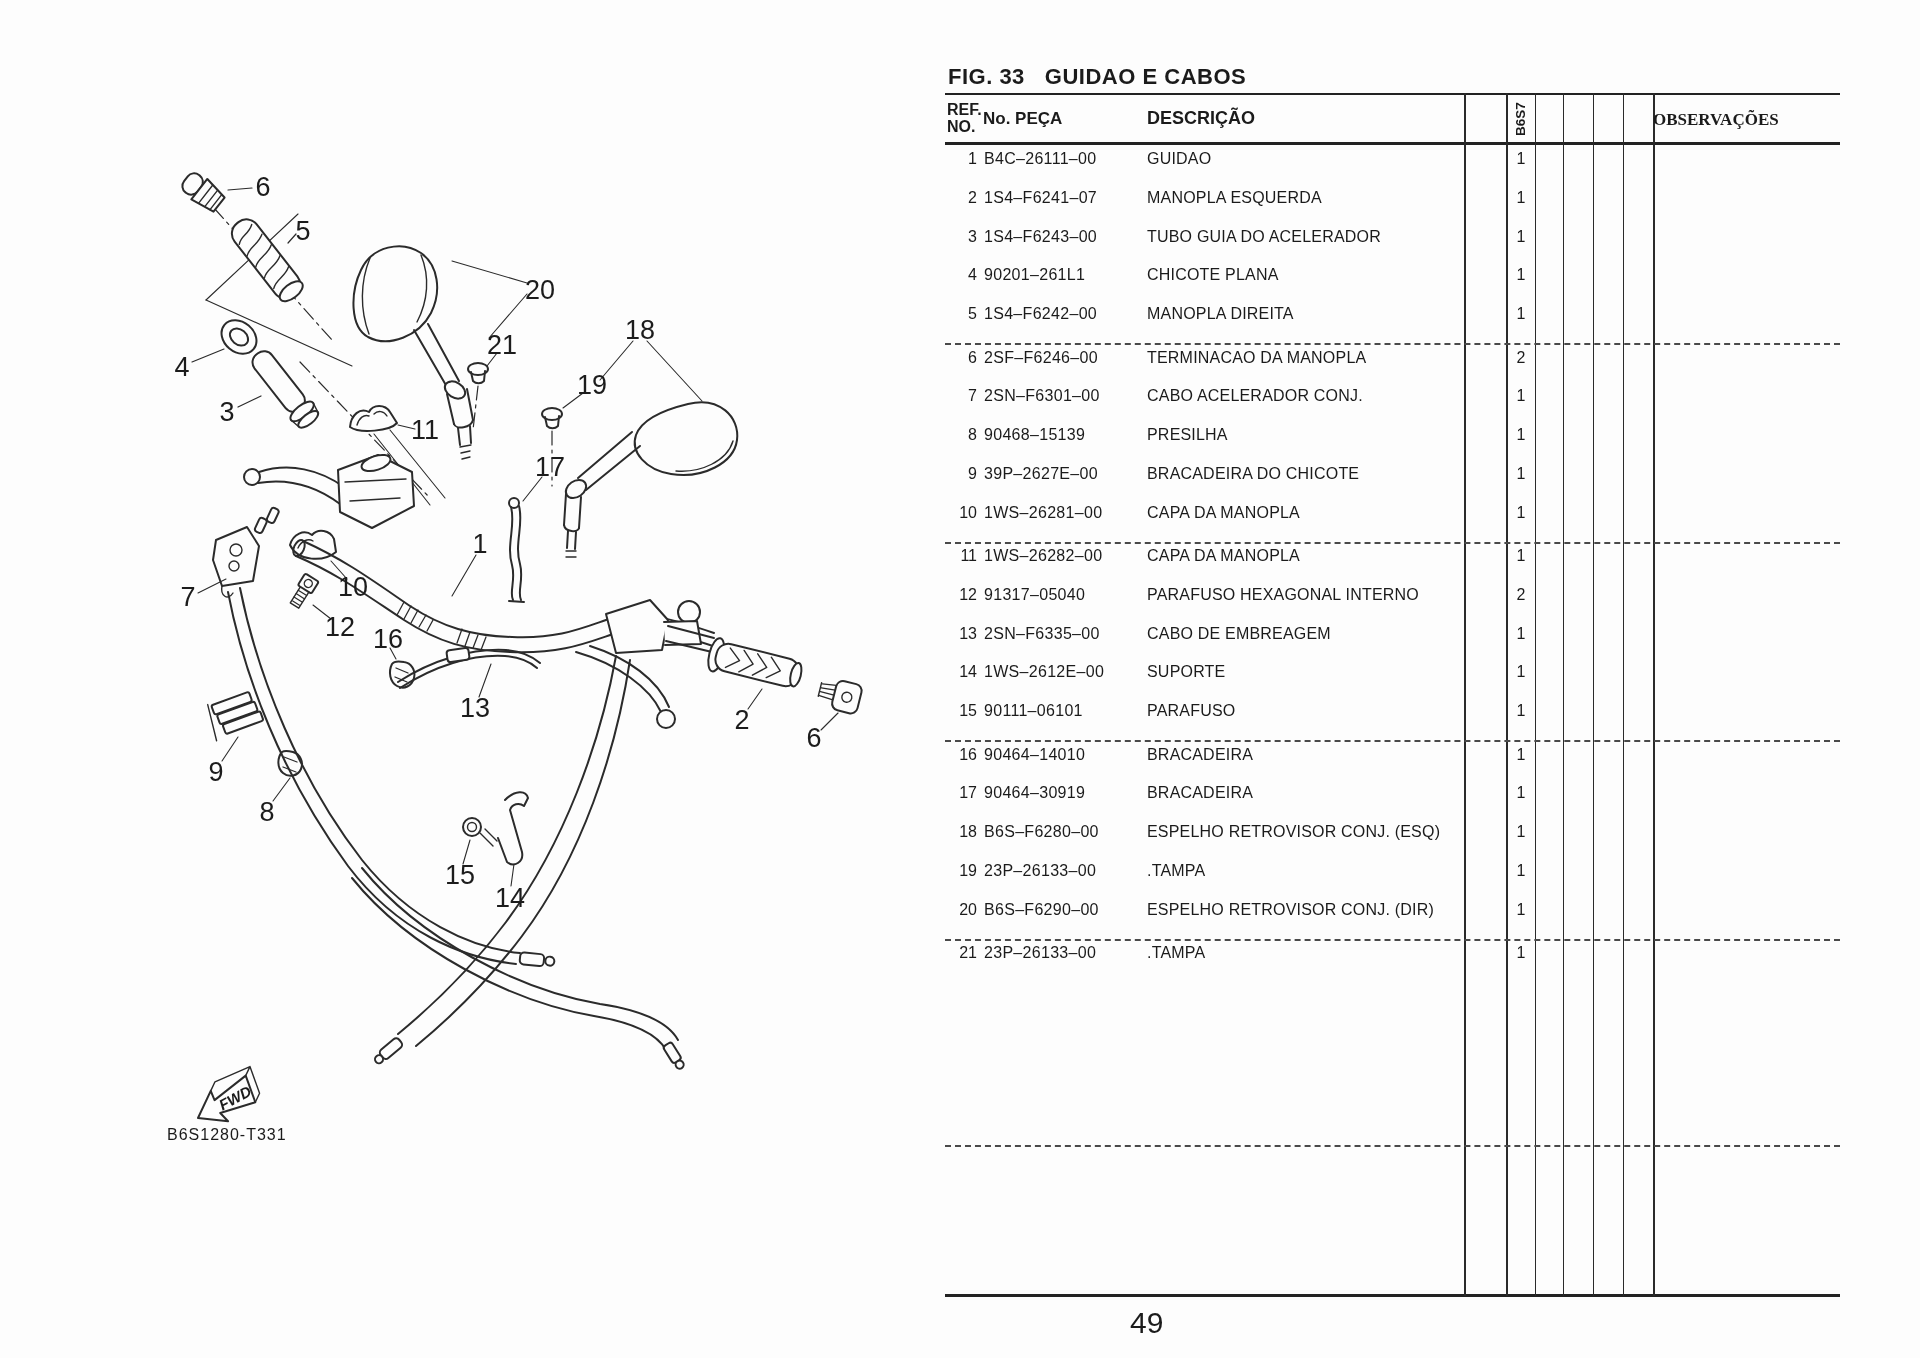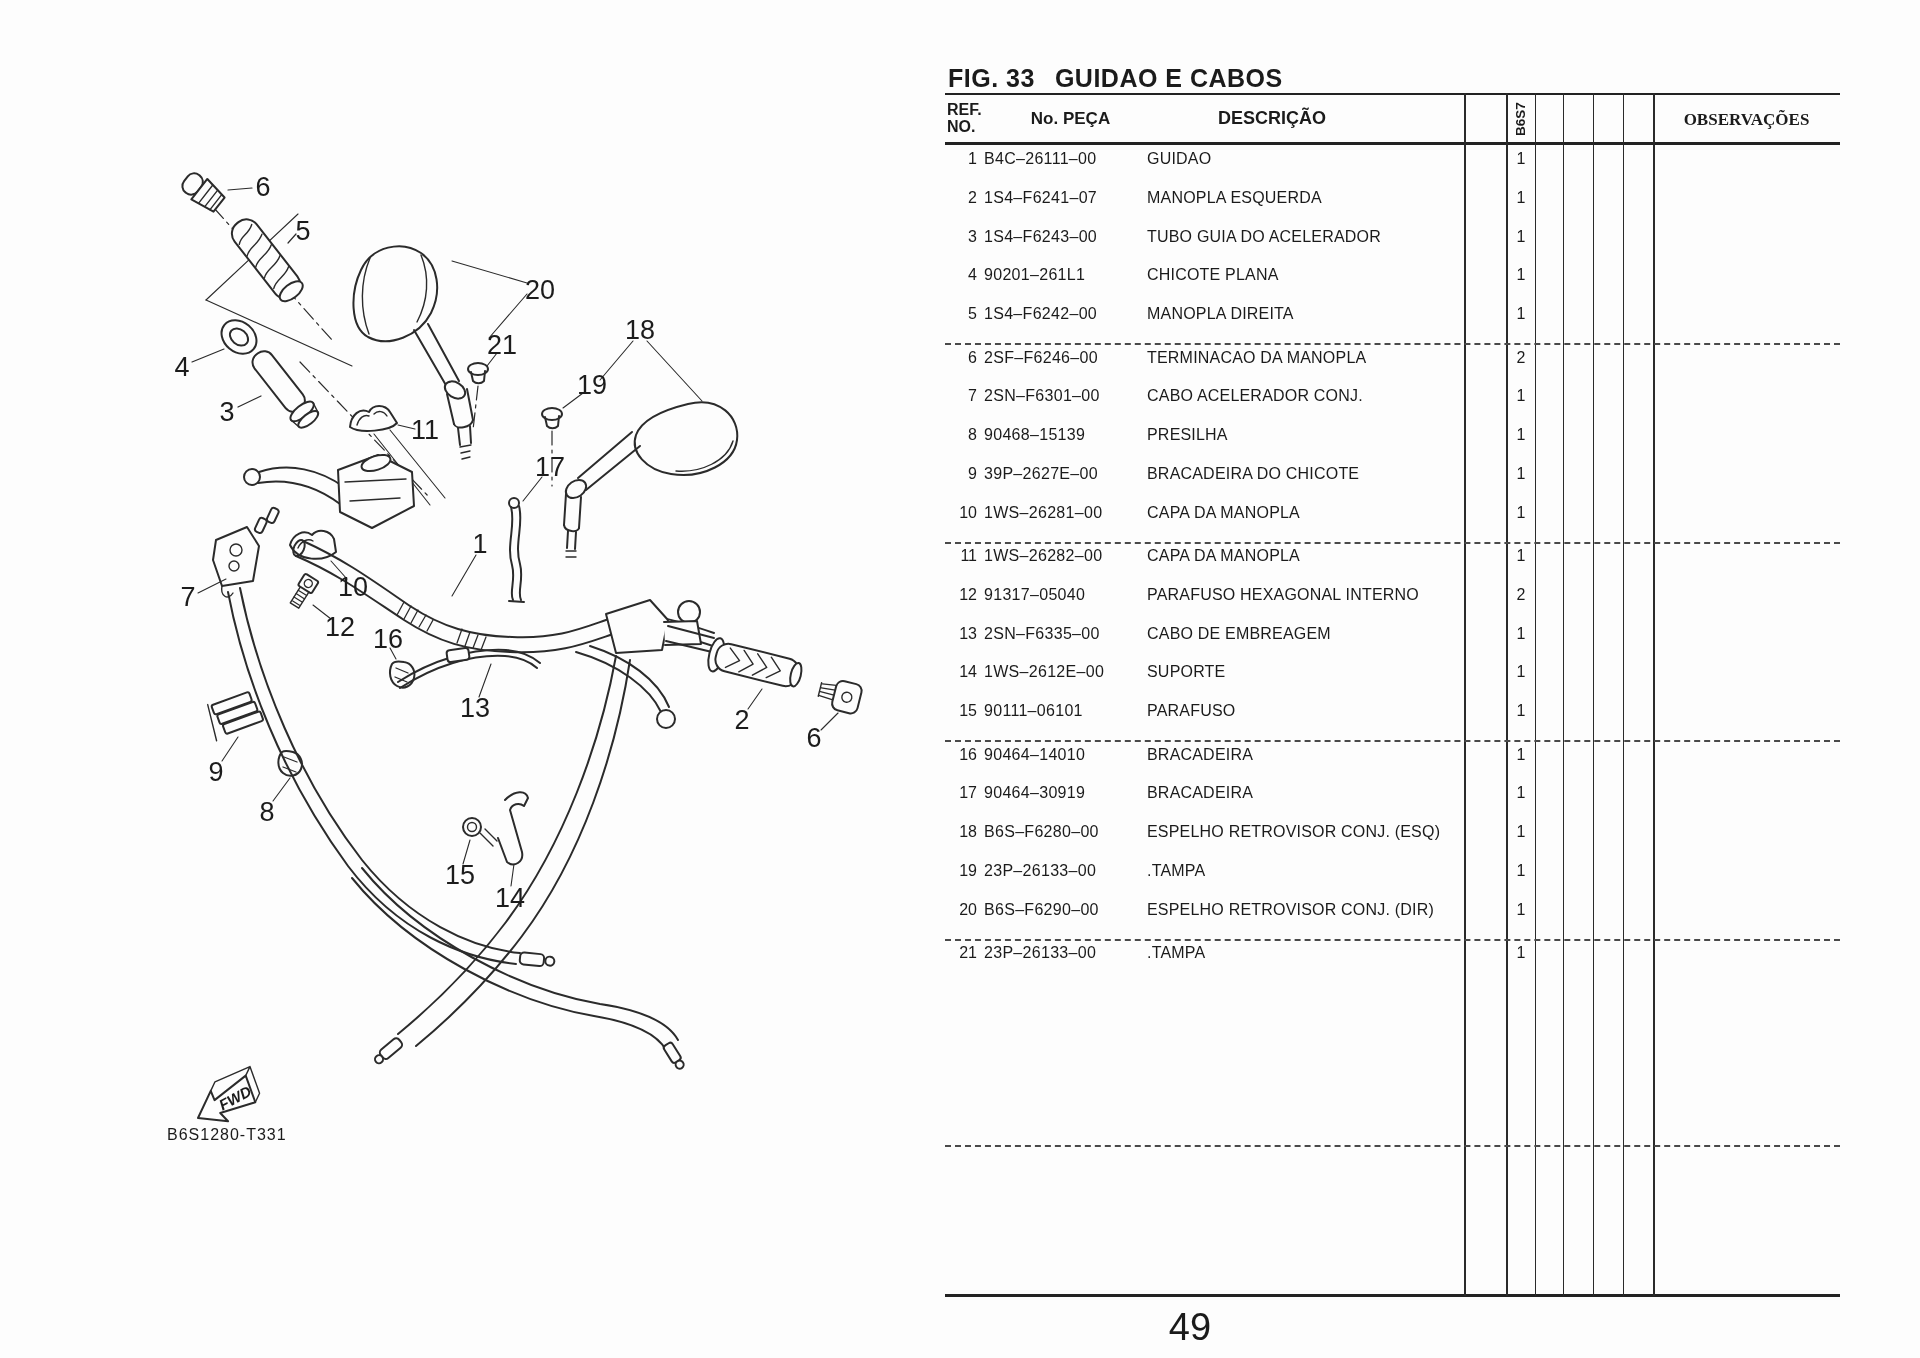--- a/index.html
+++ b/index.html
@@ -3,40 +3,40 @@
 <meta charset="utf-8">
 <style>
   html,body{margin:0;padding:0;background:#e8e8e8;}
   .page{position:relative;width:1920px;height:1358px;background:#fdfdfd;overflow:hidden;
         font-family:"Liberation Sans",sans-serif;color:#1b1b1b;}
   .abs{position:absolute;}
   
   .hline{position:absolute;background:#222;}
   .vline{position:absolute;background:#2a2a2a;}
   .dashed{position:absolute;border-top:2px dashed #4a4a4a;height:0;}
-  .fig-title{position:absolute;left:948px;top:64px;font-size:25px;font-weight:bold;
+  .fig-title{position:absolute;left:948px;top:64px;font-size:22px;font-weight:bold;
              letter-spacing:.5px;white-space:nowrap;}
   .fig-title .gap{display:inline-block;width:20px;}
   .hdr{position:absolute;font-weight:bold;font-size:17px;white-space:nowrap;}
-  .hdr.center{text-align:center;}
+  .hdr.center{}
   .b6s7{position:absolute;left:1504px;top:95px;width:32px;height:48px;
         display:flex;align-items:center;justify-content:center;
         transform:rotate(-90deg);transform-origin:center;font-size:13.5px;font-weight:bold;}
   
   .row{position:absolute;left:0;top:0;width:1920px;height:19px;font-size:16px;line-height:19px;}
   .c-ref{position:absolute;left:930px;width:47px;text-align:right;}
   .c-part{position:absolute;left:984px;white-space:nowrap;letter-spacing:.3px;}
   .c-desc{position:absolute;left:1147px;white-space:nowrap;letter-spacing:.2px;}
   .c-qty{position:absolute;left:1507px;width:28px;text-align:center;}
   
   .callout{position:absolute;transform:translate(-50%,-50%);font-size:27px;color:#1c1c1c;
            font-weight:normal;}
   .draw-code{position:absolute;left:167px;top:1126px;font-size:16px;letter-spacing:1px;}
-  .page-num{position:absolute;left:1130px;top:1306px;width:120px;text-align:center;
-            font-size:38px;}
+  .page-num{position:absolute;left:1130px;top:1306px;width:120px;text-align:left;
+            font-size:30px;}
   svg{position:absolute;left:0;top:0;pointer-events:none;}
 </style>
 </head>
 <body>
 
 <div class="page">
 
   <svg width="1920" height="1358" viewBox="0 0 1920 1358" stroke="#2b2b2b" stroke-width="2" fill="none" stroke-linecap="round" stroke-linejoin="round">
 
     <g stroke-width="1.2" stroke-dasharray="14 5 3 5">

